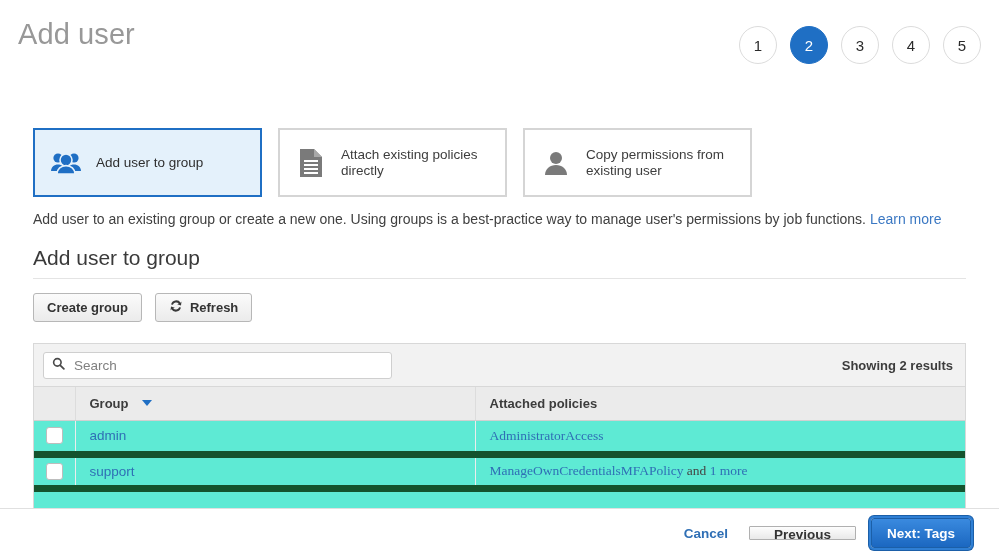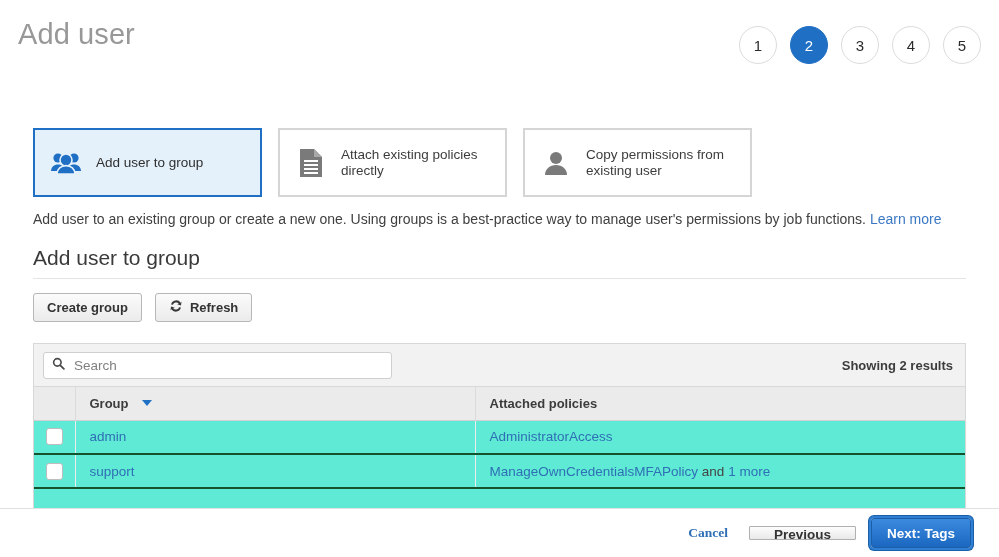--- a/index.html
+++ b/index.html
@@ -106,42 +106,42 @@
   }
   thead th:last-child{border-right:0;}
   th.col-check,td.col-check{width:41px;padding-left:0;text-align:center;}
   th.col-group,td.col-group{width:400px;}
   .th-inner{display:flex;align-items:center;gap:13px;}
   .sort-caret{
     width:0;height:0;border-left:5px solid transparent;border-right:5px solid transparent;
     border-top:6px solid #1f6fc4;
   }
   tbody td{
-    height:34px;border-bottom:2px solid #14532d;border-right:1px solid #ececec;
+    height:34px;border-bottom:7px solid #14532d;border-right:1px solid #ececec;
     font-size:13.5px;padding:0 0 0 14px;box-sizing:border-box;color:#444;
   }
-  tbody td:last-child{border-right:0;}
+  tbody td:last-child{border-right:0;font-family:Liberation Serif, serif;}
   .cell-link{color:#2f6fb5;text-decoration:none;cursor:pointer;}
   .cell-sep{color:#444;}
   .chk{
     width:15px;height:15px;border:1px solid #bdbdbd;border-radius:3px;
     background:#fff;display:inline-block;vertical-align:middle;cursor:pointer;
   }
 
   
   .footer{
     position:absolute;left:0;bottom:0;width:999px;height:49px;
     background:#ffffff;border-top:1px solid #e0e0e0;
     display:flex;align-items:center;justify-content:flex-end;
     gap:15px;padding-right:28px;box-sizing:border-box;
   }
   .link-btn{
     font-size:13.5px;font-weight:bold;color:#2f6fb5;
     background:none;border:0;cursor:pointer;
-    font-family:Liberation Serif, serif;
+    font-family:Liberation Sans, sans-serif;
   }
   .btn-secondary{
     height:14px;padding:0 24px;border:1px solid #b0b0b0;border-radius:1px;
     background:linear-gradient(to bottom,#fdfdfd 0%,#e9e9e9 100%);
     font-size:13.5px;font-weight:bold;color:#333;cursor:pointer;
     font-family:"Liberation Sans","DejaVu Sans",sans-serif;
   }
   .btn-primary{
     height:30px;padding:0 15px;border:1px solid #1b5fa8;border-radius:3px;
     background:linear-gradient(to bottom,#3a8adf 0%,#1b67c0 100%);

